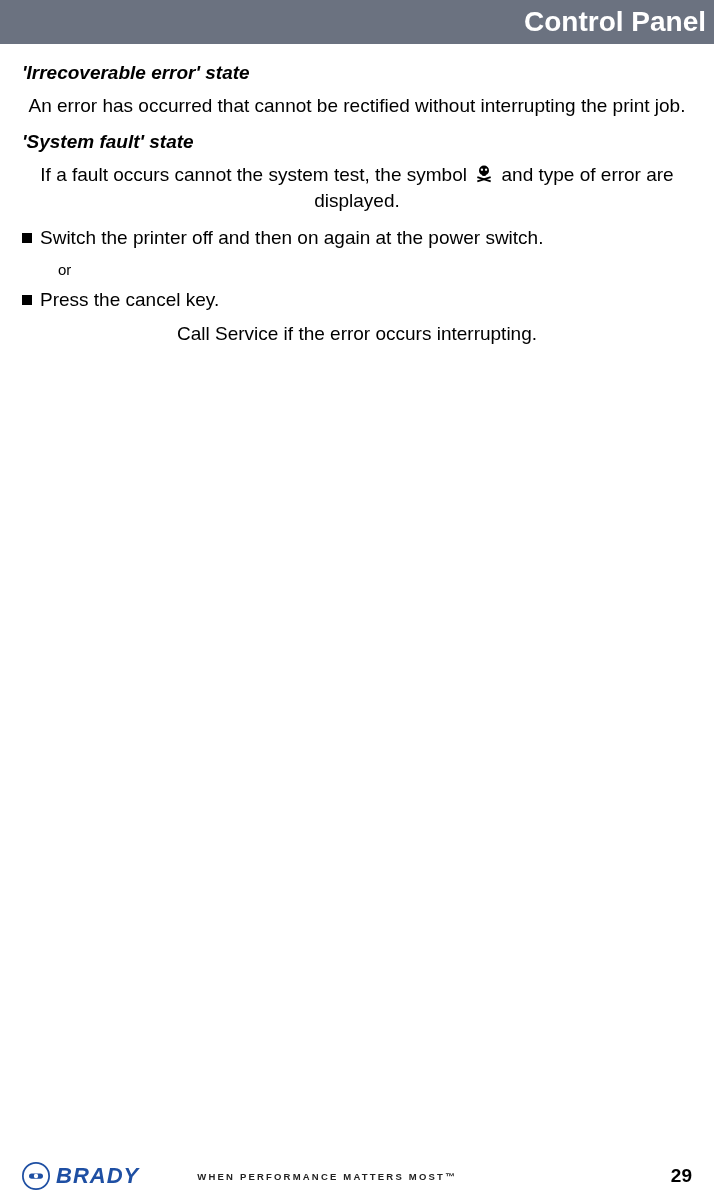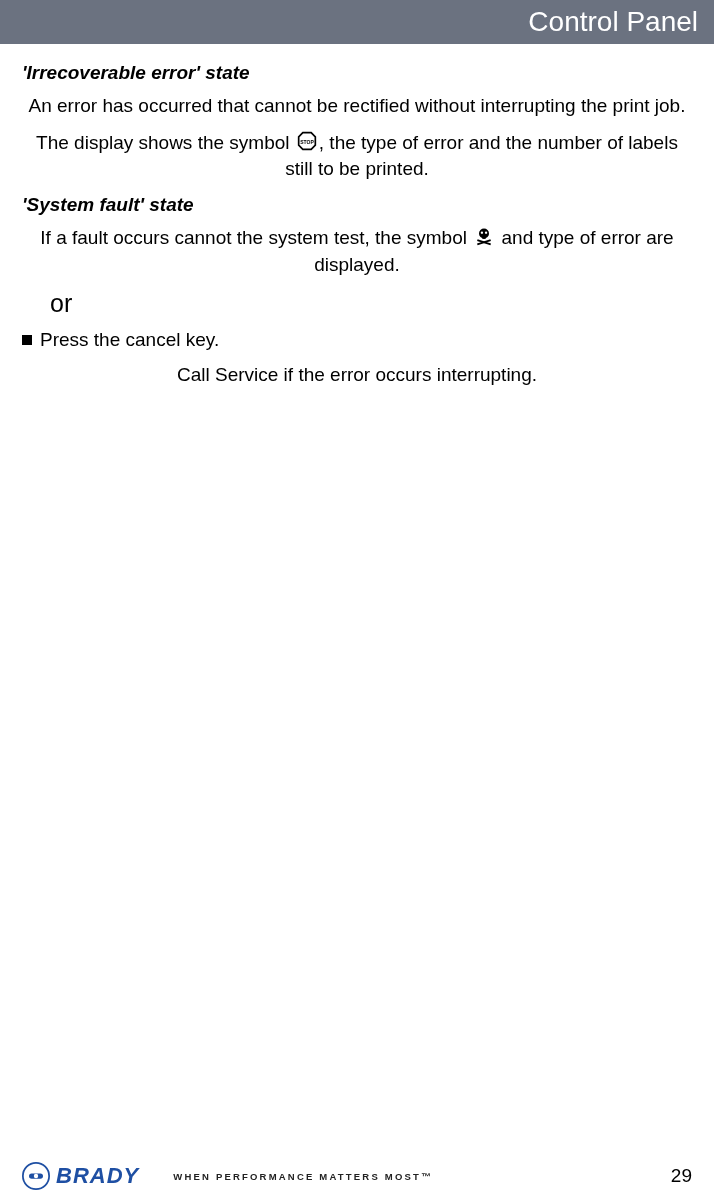--- a/index.html
+++ b/index.html
@@ -8,23 +8,23 @@
       width: 714px;
       height: 1202px;
       background: #fff;
       position: relative;
       color: #000;
     }
     .header-bar {
       background: #6b7280;
       color: #fff;
       text-align: right;
-      padding: 6px 16px;
+      padding: 6px 8px;
       font-size: 28px;
-      font-weight: 400;
+      font-weight: 700;
     }
     .content {
       padding: 18px 22px 0 22px;
     }
     .section-heading {
       font-weight: bold;
       font-size: 19px;
       margin-bottom: 10px;
       font-style: italic;
     }
@@ -45,22 +45,22 @@
       background: #000;
       margin-top: 7px;
       margin-right: 8px;
       flex-shrink: 0;
     }
     .bullet-text {
       font-size: 19px;
       line-height: 1.3;
     }
     .or-indent {
-      font-size: 25px;
-      margin-left: 28px;
+      font-size: 15px;
+      margin-left: 36px;
       margin-bottom: 10px;
     }
     .bold { font-weight: normal; }
     .inline-icon {
       display: inline-block;
       vertical-align: middle;
       margin: 0 2px;
     }
     .stop-icon svg { width: 20px; height: 20px; }
     .skull-icon svg { width: 20px; height: 20px; }
@@ -70,21 +70,21 @@
       left: 0;
       width: 100%;
       display: flex;
       align-items: center;
       justify-content: space-between;
       padding: 0 22px;
     }
     .footer-left {
       display: flex;
       align-items: center;
-      gap: 2px;
+      gap: 26px;
     }
     .brady-logo {
       display: flex;
       align-items: center;
       gap: 6px;
     }
     .brady-roundel {
       width: 28px;
       height: 28px;
     }
@@ -96,61 +96,57 @@
       font-style: italic;
     }
     .tagline {
       font-size: 9.5px;
       letter-spacing: 2.2px;
       color: #222;
       font-weight: bold;
       margin-left: 32px;
     }
     .page-num {
-      font-weight: normal;
+      font-weight: bold;
       font-size: 19px;
     }
   </style>
 </head>
 <body>
 
 <div class="header-bar">
   <span>Control Panel</span>
 </div>
 
 <div class="content">
 
   <div class="section-heading">'Irrecoverable error' state</div>
 
   <div class="para">An error has occurred that cannot be rectified without interrupting the print job.</div>
 
-  <div class="para">
-    <span>The display shows the symbol </span><span class="inline-icon stop-icon">
-      <svg viewBox="0 0 24 24">
-        <polygon points="7,2 17,2 22,7 22,17 17,22 7,22 2,17 2,7" fill="#fff" stroke="#000" stroke-width="2"></polygon>
-        <text x="12" y="15" font-size="6" text-anchor="middle" font-weight="bold" fill="#000">STOP</text>
-      </svg>
-    </span><span>, the type of error and the number of labels still to be printed.</span>
-  </div>
 
   <div class="section-heading">'System fault' state</div>
 
   <div class="para">
     <span>If a fault occurs cannot the system test, the symbol </span><span class="inline-icon skull-icon">
       <svg viewBox="0 0 24 24">
         <circle cx="12" cy="9" r="6" fill="#000"></circle>
         <circle cx="9.5" cy="8" r="1.4" fill="#fff"></circle>
         <circle cx="14.5" cy="8" r="1.4" fill="#fff"></circle>
         <rect x="10" y="13" width="4" height="2.5" fill="#000"></rect>
         <line x1="4" y1="17" x2="20" y2="22" stroke="#000" stroke-width="2.2"></line>
         <line x1="4" y1="22" x2="20" y2="17" stroke="#000" stroke-width="2.2"></line>
       </svg>
     </span><span> and type of error are displayed.</span>
   </div>
 
+  <div class="bullet-row">
+    <div class="bullet-square"></div>
+    <div class="bullet-text">Switch the printer off and then on again at the power switch.</div>
+  </div>
 
   <div class="or-indent">or</div>
 
   <div class="bullet-row">
     <div class="bullet-square"></div>
     <div class="bullet-text">
       <span>Press the </span><span class="bold">cancel</span><span> key.</span>
     </div>
   </div>
 

